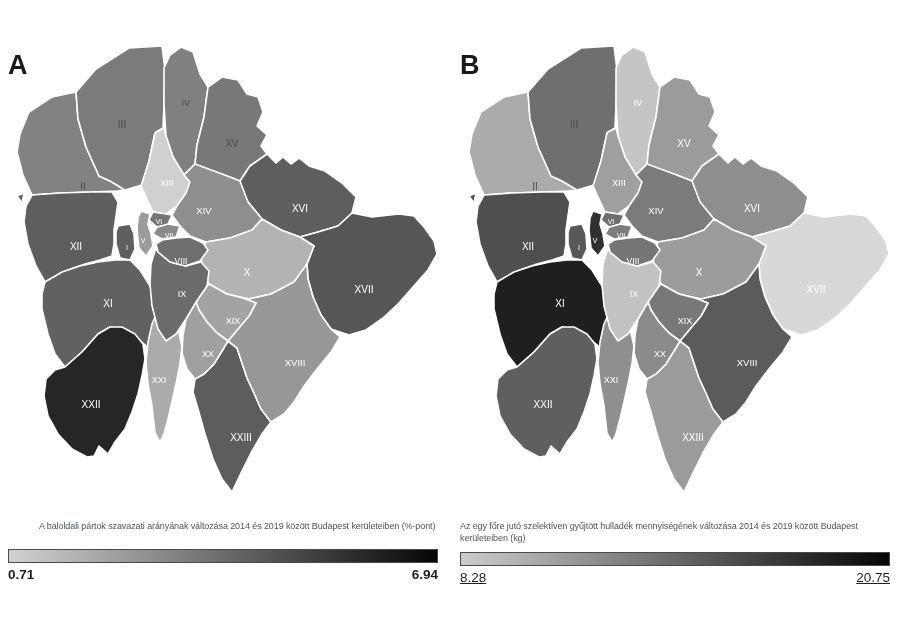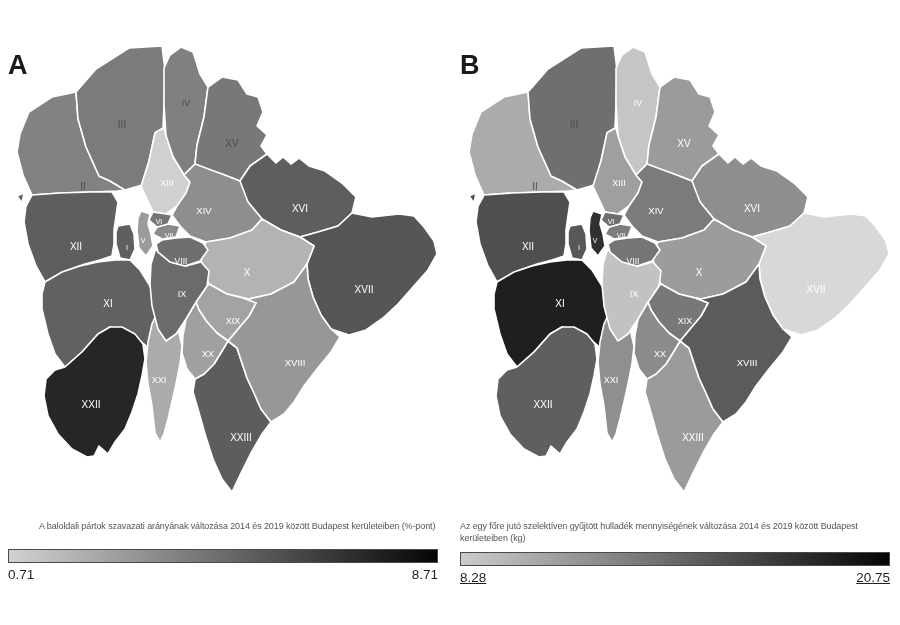--- a/index.html
+++ b/index.html
@@ -13,21 +13,21 @@
   #map-b{left:452px;}
   .caption{position:absolute;top:521px;width:436px;font-size:9px;line-height:11.5px;
            color:#50555c;letter-spacing:-0.1px;}
   #caption-a{left:8px;white-space:nowrap;margin-left:31px;}
   #caption-b{left:460px;}
   .legend-bar{position:absolute;height:12px;border:1px solid #4a4a4a;}
   #bar-a{left:8px;top:549px;width:428px;}
   #bar-b{left:460px;top:552px;width:428px;}
   .legend-labels{position:absolute;width:430px;display:flex;justify-content:space-between;
                  font-size:13.5px;color:#1f1f1f;}
-  #labels-a{left:8px;top:567px;}
+  #labels-a{left:8px;top:567px;font-weight:bold;}
   #labels-b{left:460px;top:570px;text-decoration:underline;}
   .map-district{stroke:#ffffff;stroke-width:1.6;stroke-linejoin:round;}
   .map-label{font-family:"Liberation Sans", sans-serif;text-anchor:middle;}
 </style>
 </head>
 <body>
 
 <div class="page">
 
   <div class="panel-letter" id="letter-a">A</div>
@@ -133,20 +133,20 @@
     </svg>
 
   <div class="caption" id="caption-a">A baloldali pártok szavazati arányának változása 2014 és 2019 között Budapest kerületeiben (%-pont)</div>
   <div class="caption" id="caption-b">Az egy főre jutó szelektíven gyűjtött hulladék mennyiségének változása 2014 és 2019 között Budapest kerületeiben (kg)</div>
 
   <div class="legend-bar" id="bar-a" style="background: linear-gradient(to right, rgb(210, 210, 210), rgb(5, 5, 5));"></div>
   <div class="legend-bar" id="bar-b" style="background: linear-gradient(to right, rgb(204, 204, 204), rgb(5, 5, 5));"></div>
 
   <div class="legend-labels" id="labels-a">
     <span>0.71</span>
-    <span>8.71</span>
+    <span>6.94</span>
   </div>
   <div class="legend-labels" id="labels-b">
     <span>8.28</span>
     <span>20.75</span>
   </div>
 
 </div>
 
 </body></html>

